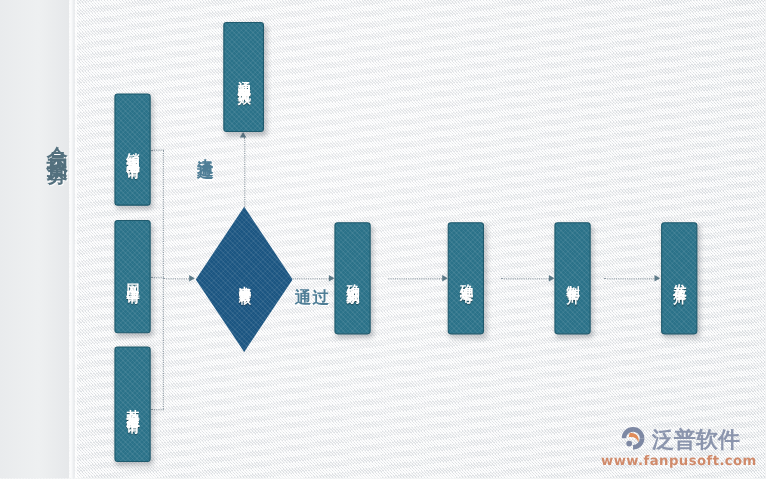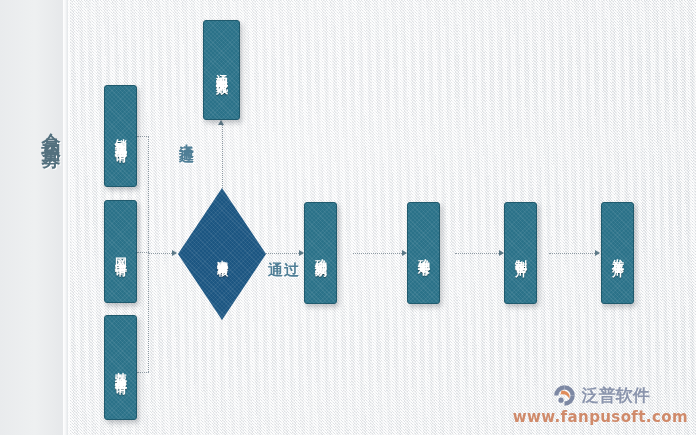--- a/index.html
+++ b/index.html
@@ -200,29 +200,29 @@
     display: flex;
     align-items: center;
     gap: 4px;
   }
   #brand-mark {
     width: 27px; height: 27px;
     position: relative;
     flex: 0 0 auto;
   }
   #brand-name {
-    font-size: 17px;
+    font-size: 20px;
     font-weight: 700;
     color: #8b95ad;
     letter-spacing: 0px;
     line-height: 1;
     white-space: nowrap;
   }
   #brand-url {
-    font-size: 15px;
+    font-size: 12px;
     font-weight: 700;
     color: #d08a6a;
     letter-spacing: .4px;
     line-height: 1;
     white-space: nowrap;
   }
 </style>
 </head>
 <body>
 

